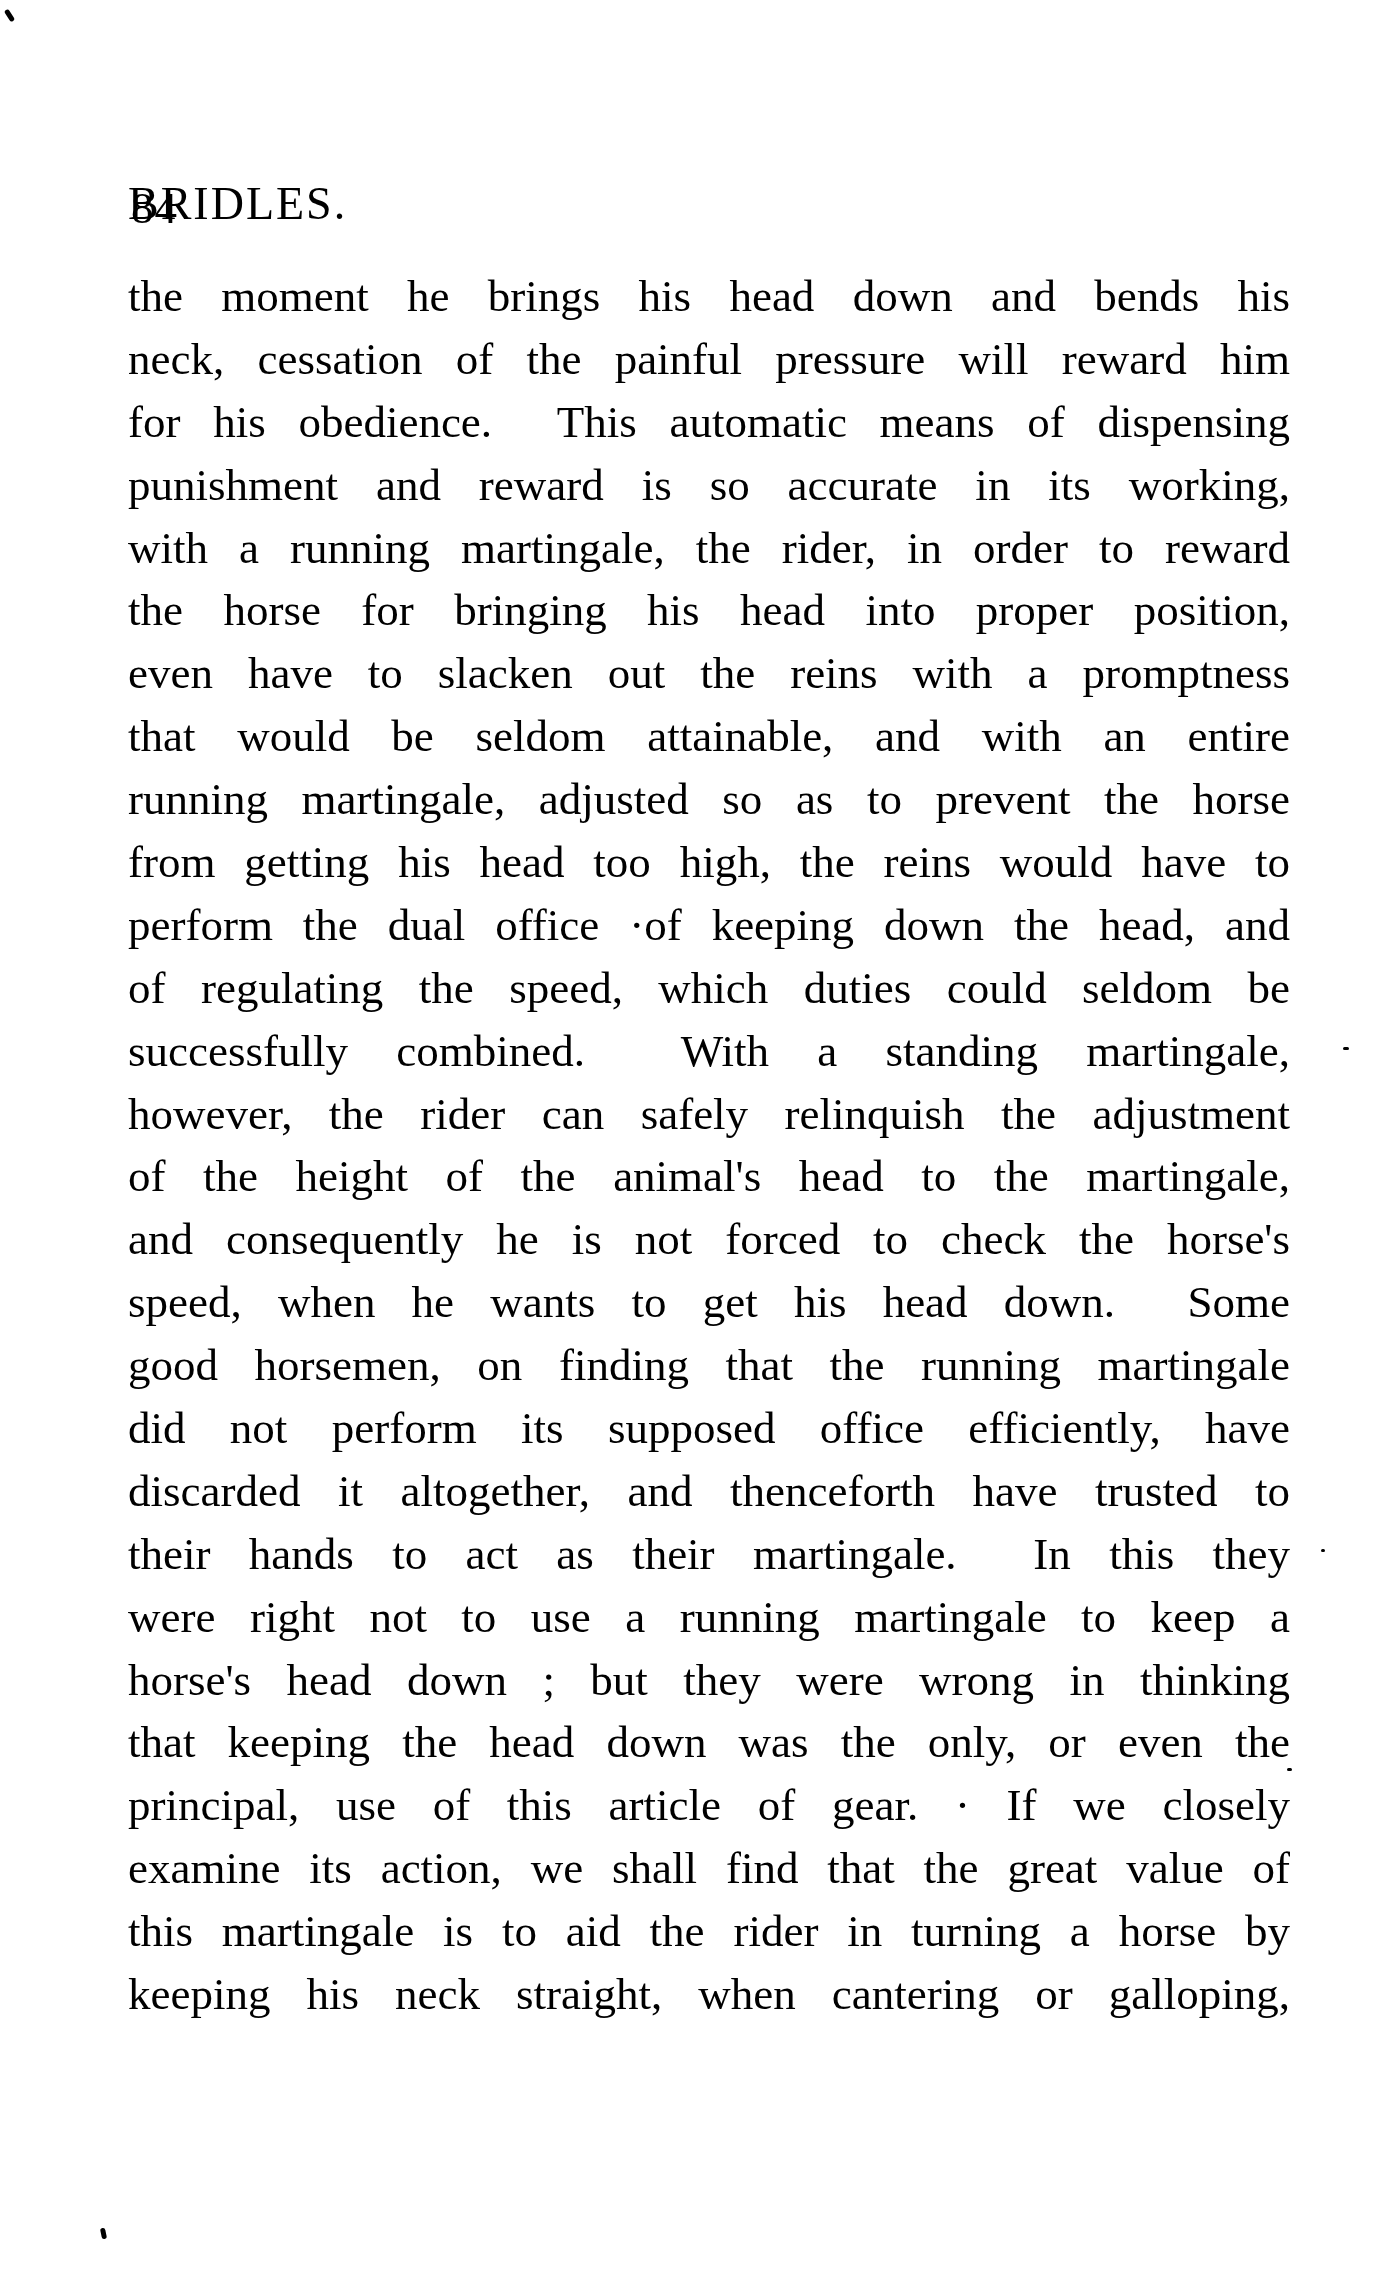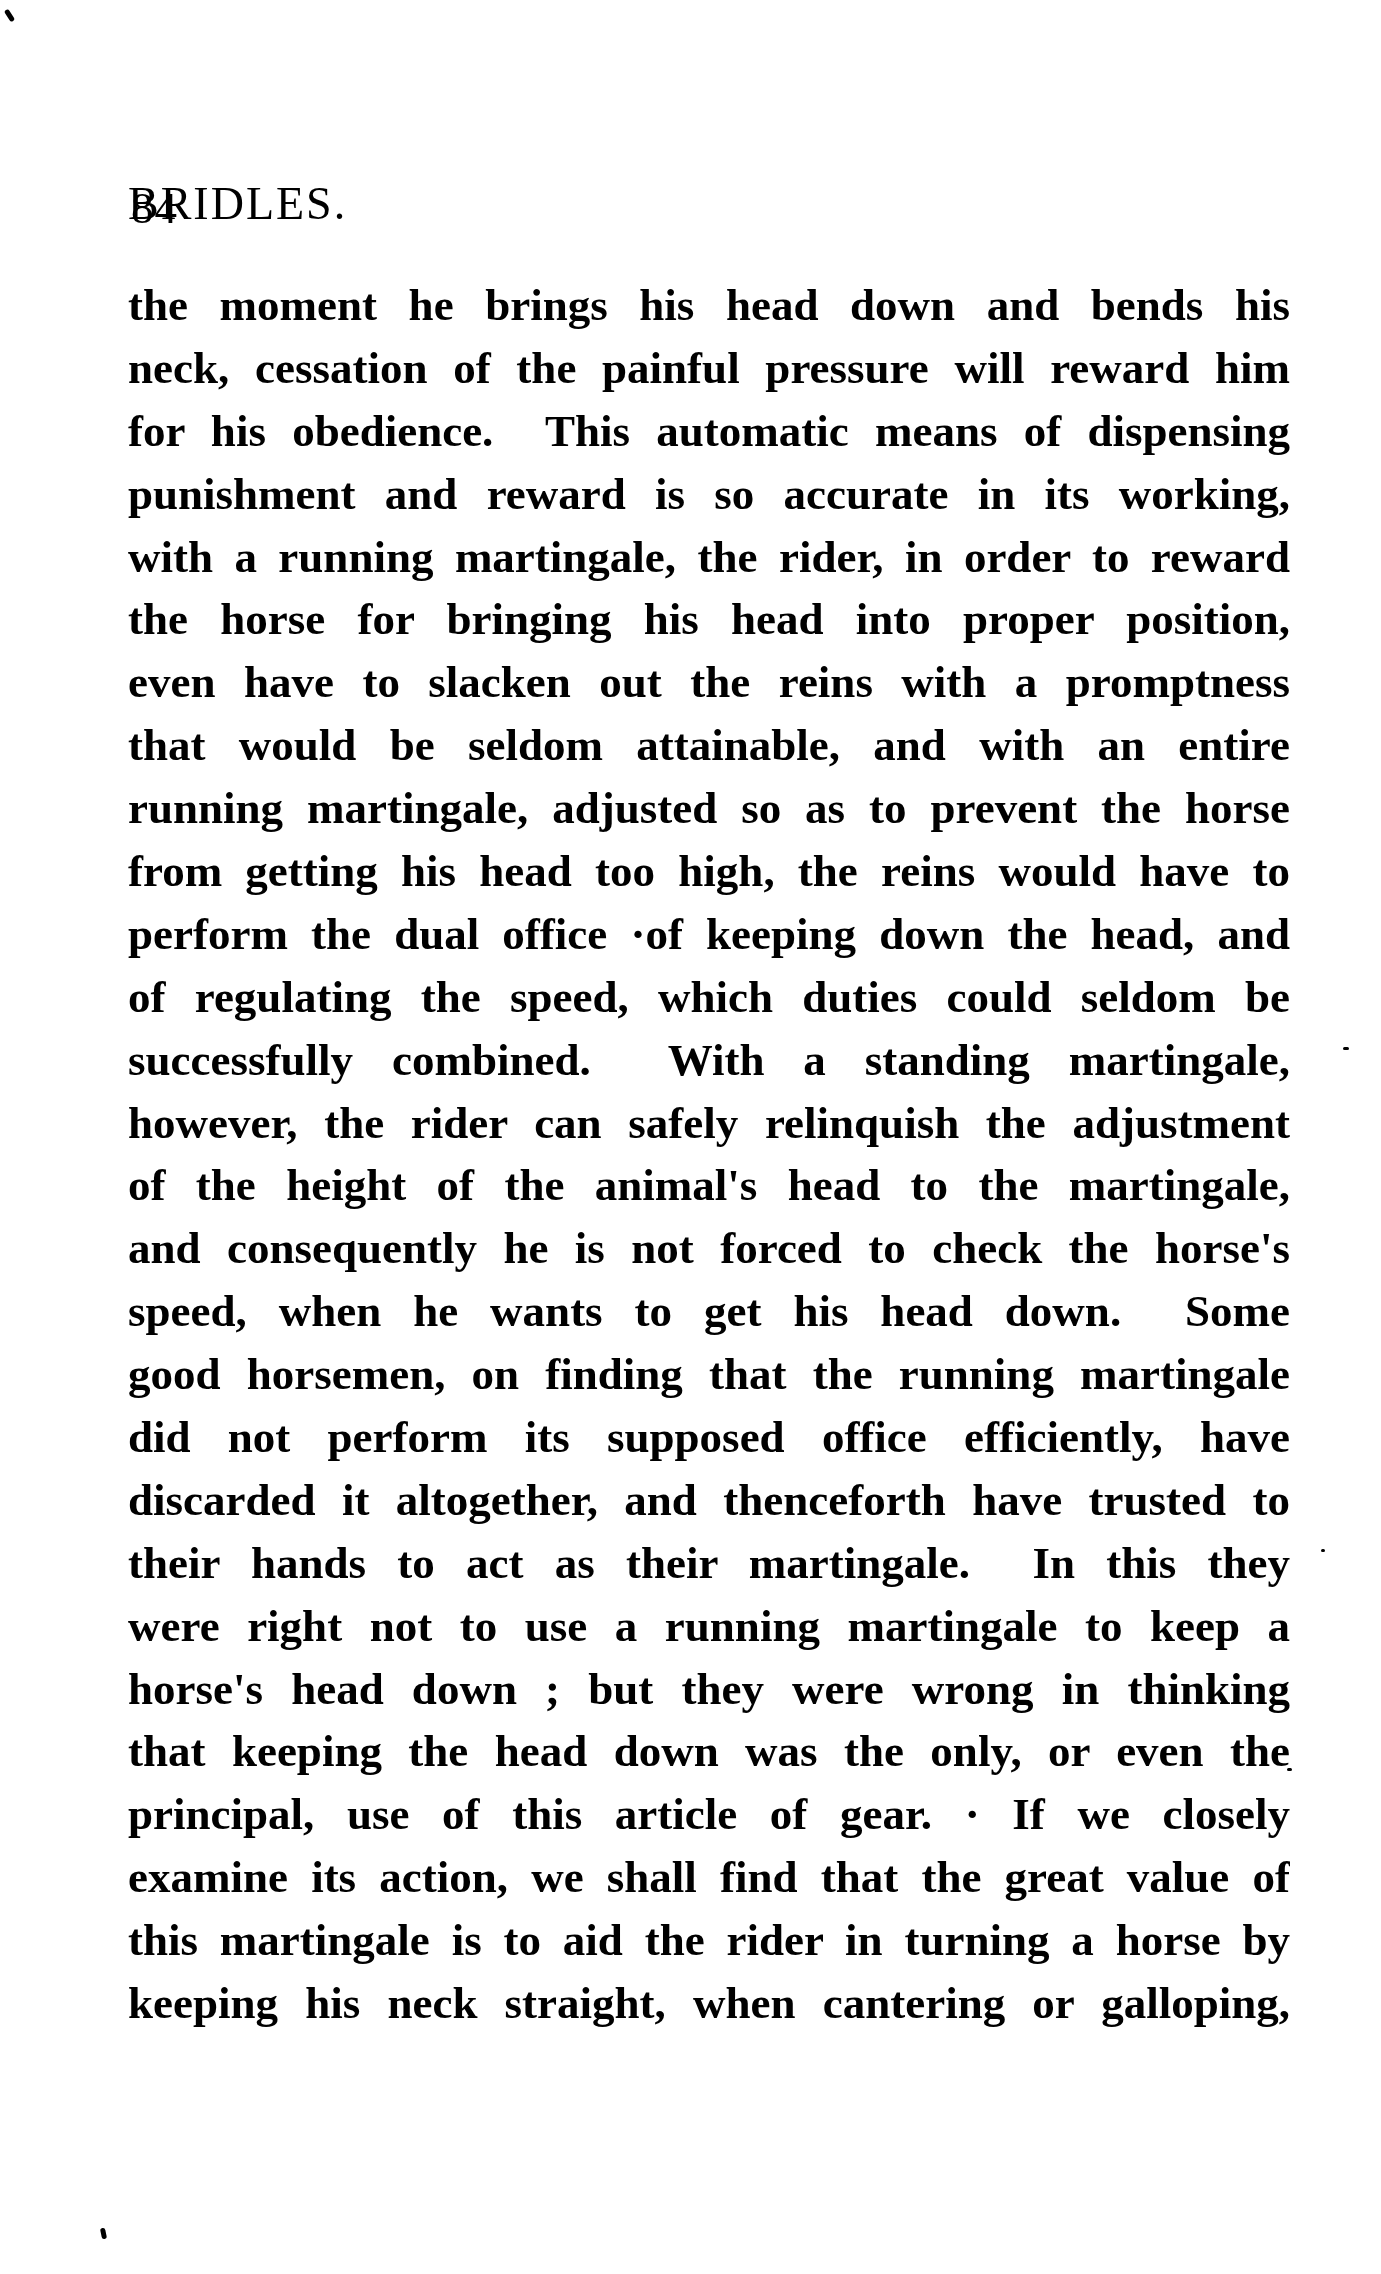--- a/index.html
+++ b/index.html
@@ -27,25 +27,24 @@
     width: 1162px;
     font-size: 46px;
     line-height: 46px;
     letter-spacing: 2px;
     text-align: left;
     white-space: nowrap;
   }
   .text-block {
     position: absolute;
     left: 128px;
-    top: 274px;
+    top: 265px;
     width: 1162px;
     font-size: 45px;
     line-height: 62.9px;
-    font-weight: bold;
   }
   .text-line {
     height: 62.9px;
     overflow: hidden;
     text-align: justify;
     text-align-last: justify;
     text-justify: inter-word;
   }
   
   .mark { position: absolute; background: #000000; }

